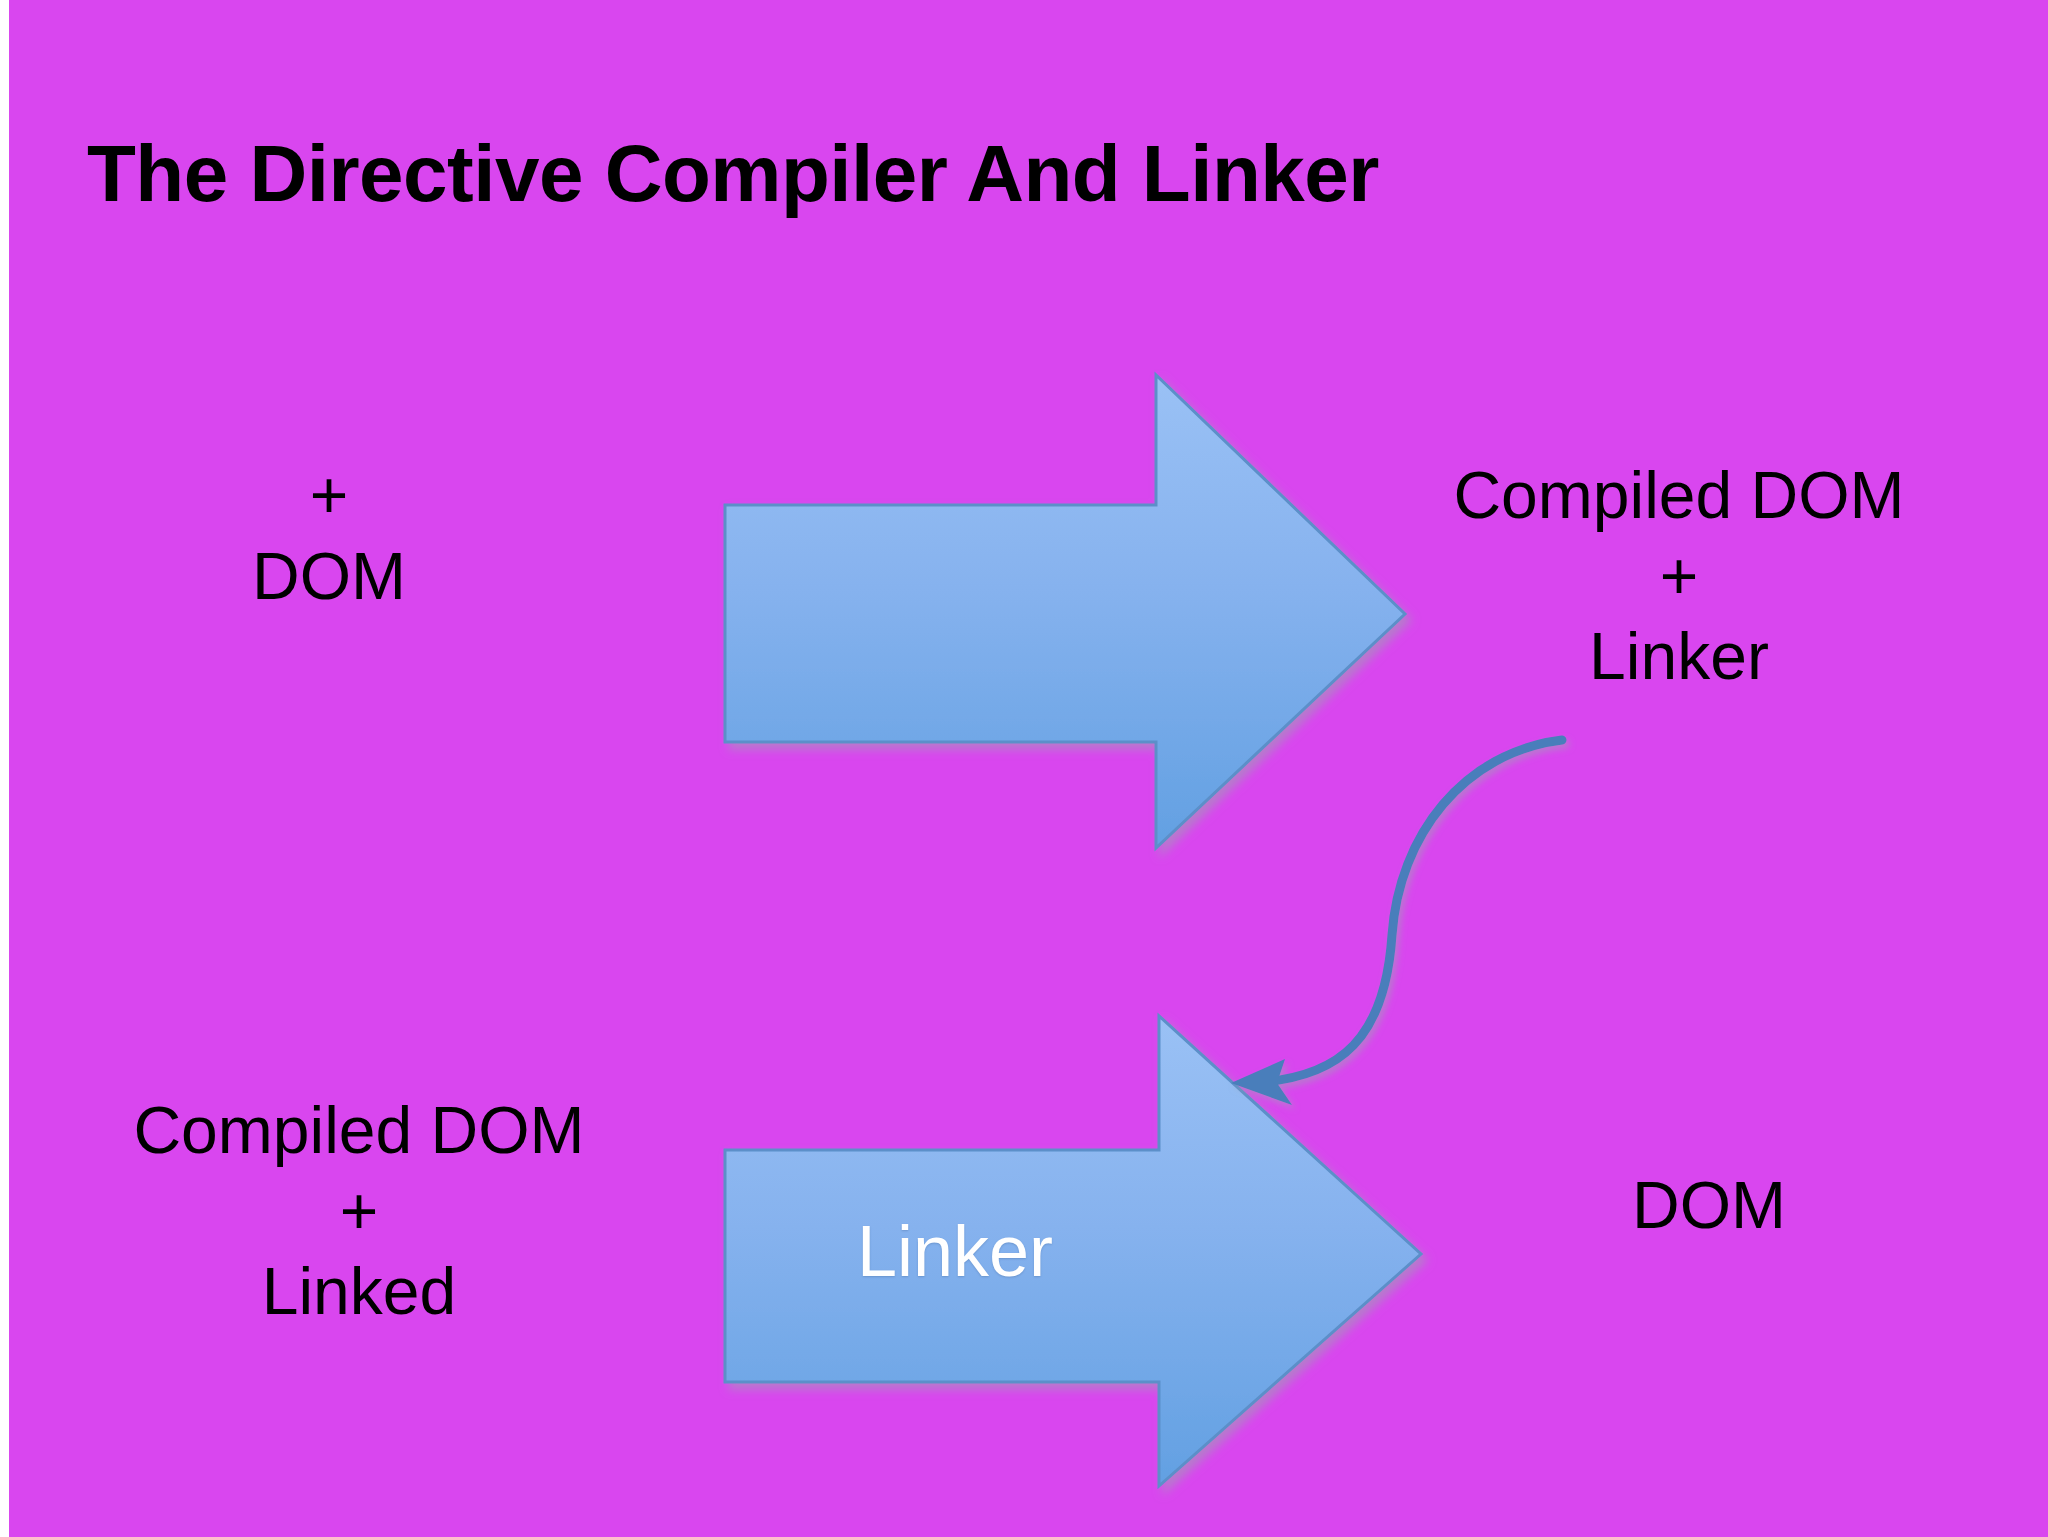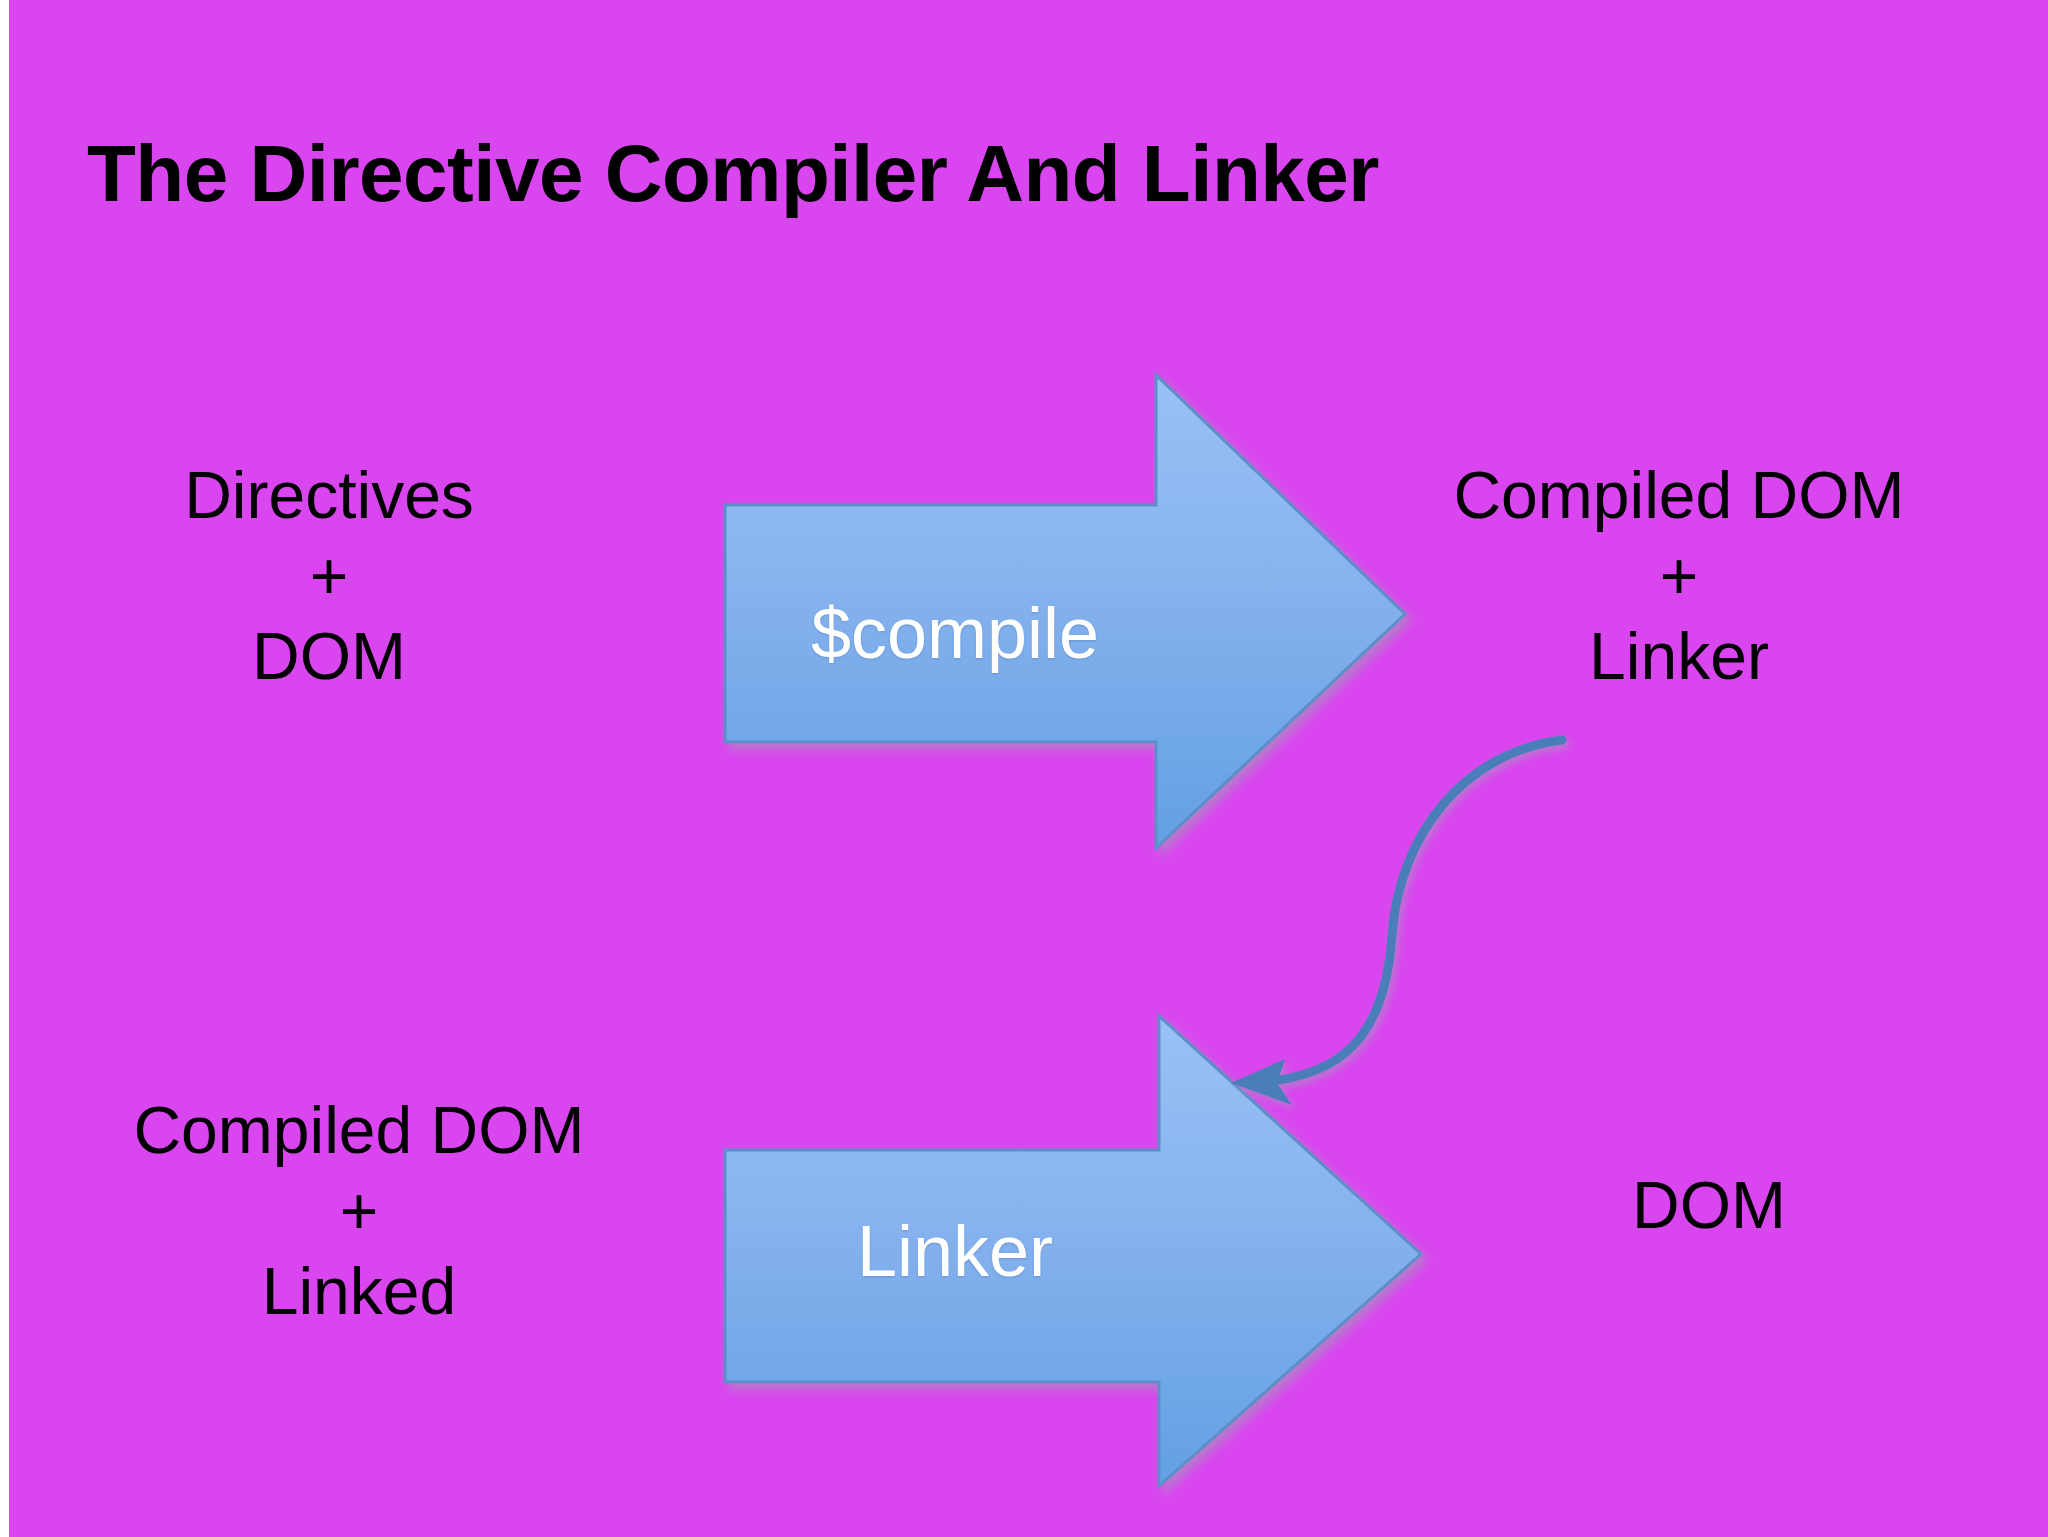--- a/index.html
+++ b/index.html
@@ -145,26 +145,24 @@
     </g>
 
     <g filter="url(#lineShadow)">
       <path d="M 1553 740
                C 1455 752, 1390 835, 1383 935
                C 1376 1040, 1330 1075, 1255 1082" fill="none" stroke="#4A7EBB" stroke-width="9" stroke-linecap="round"></path>
       <path d="M 1222 1083 L 1276 1059 L 1268 1083 L 1283 1105 Z" fill="#4A7EBB"></path>
     </g>
   </svg>
 
-  <div class="arrow-label" id="label-compile">$compile</div>
 
   <div class="arrow-label" id="label-linker-arrow">Linker</div>
 
   <div class="text-block" id="label-directives">
-    <span class="line">Directives</span>
     <span class="line">+</span>
     <span class="line">DOM</span>
   </div>
 
   <div class="text-block" id="label-compiled-dom-linker">
     <span class="line">Compiled DOM</span>
     <span class="line">+</span>
     <span class="line">Linker</span>
   </div>
 

